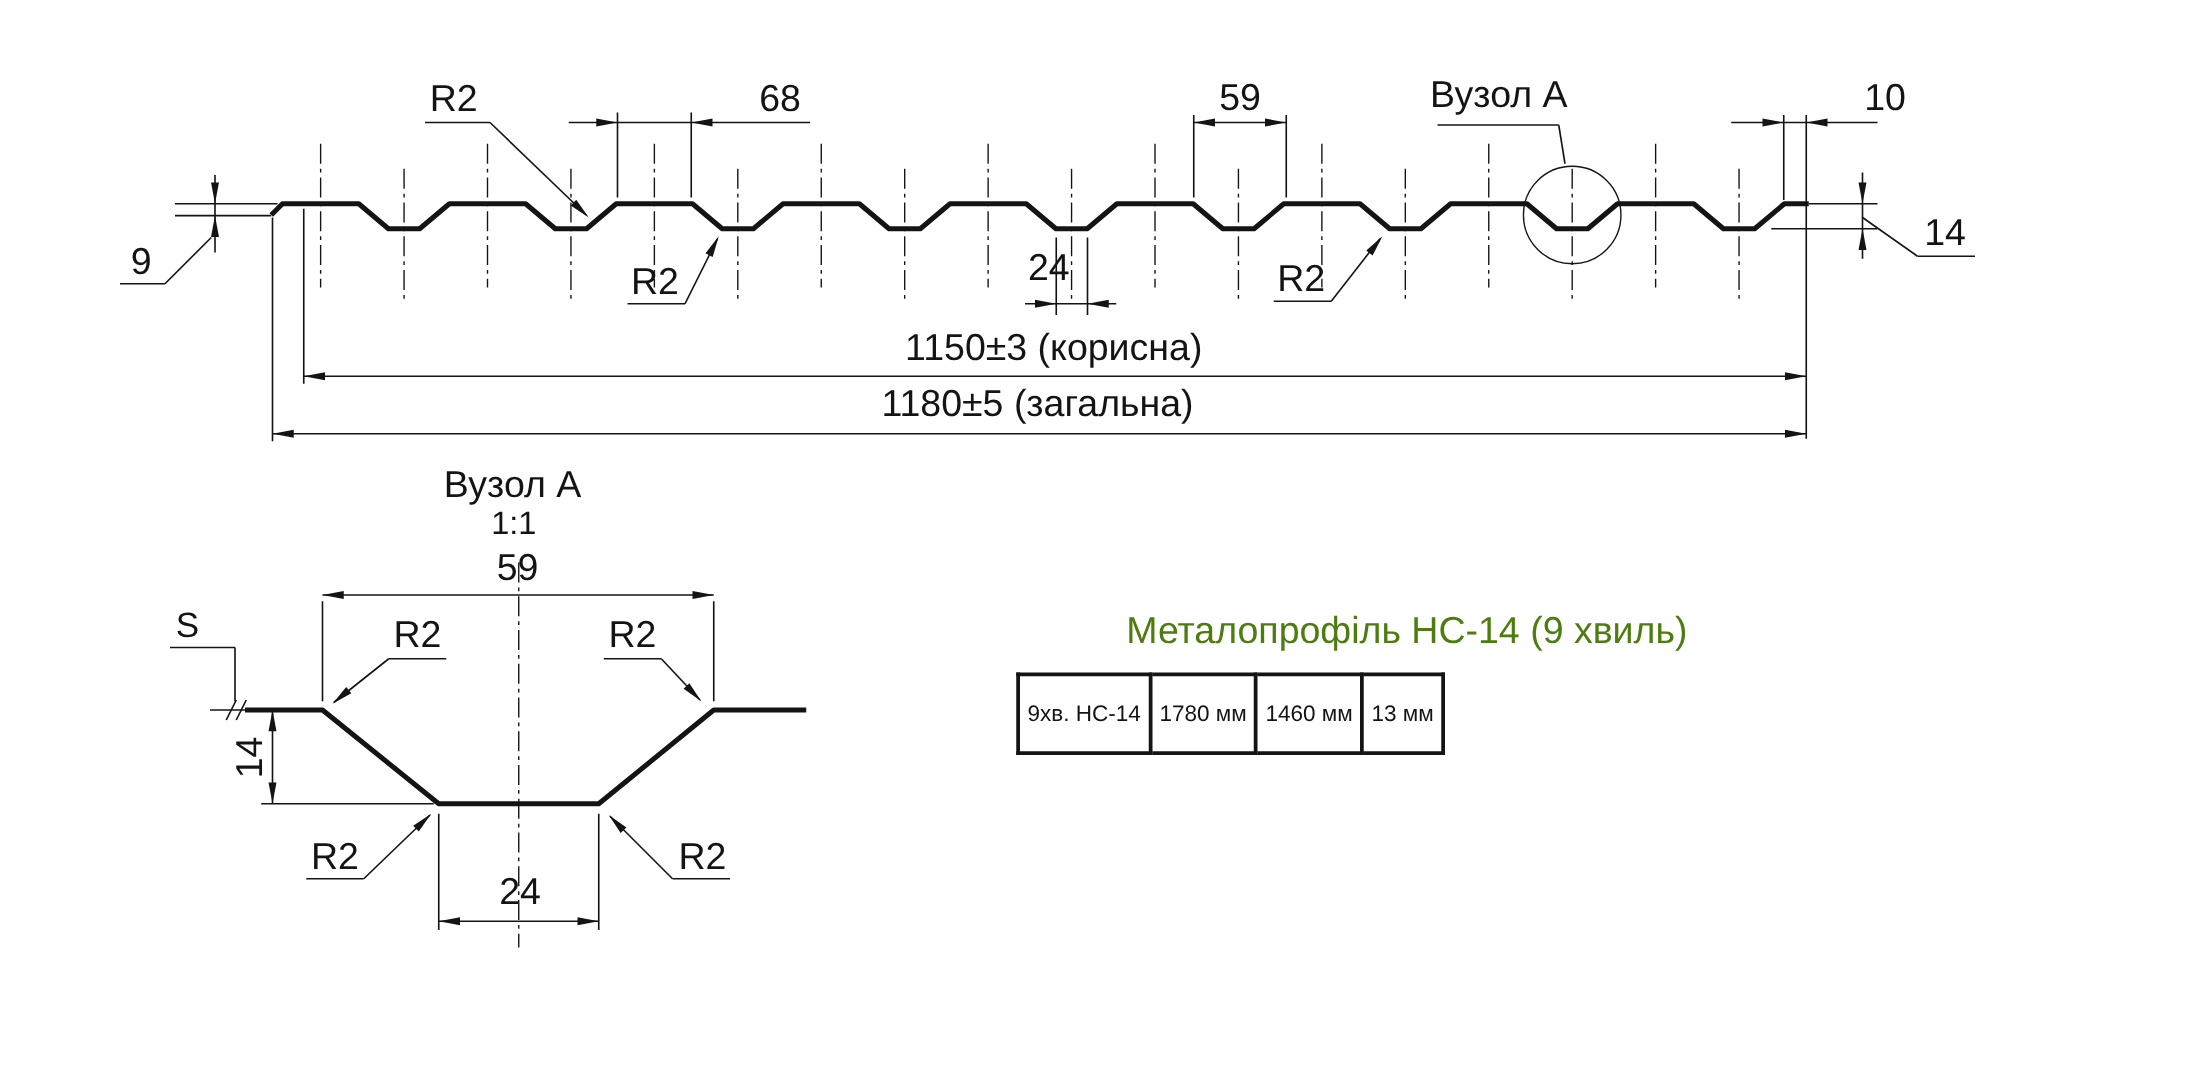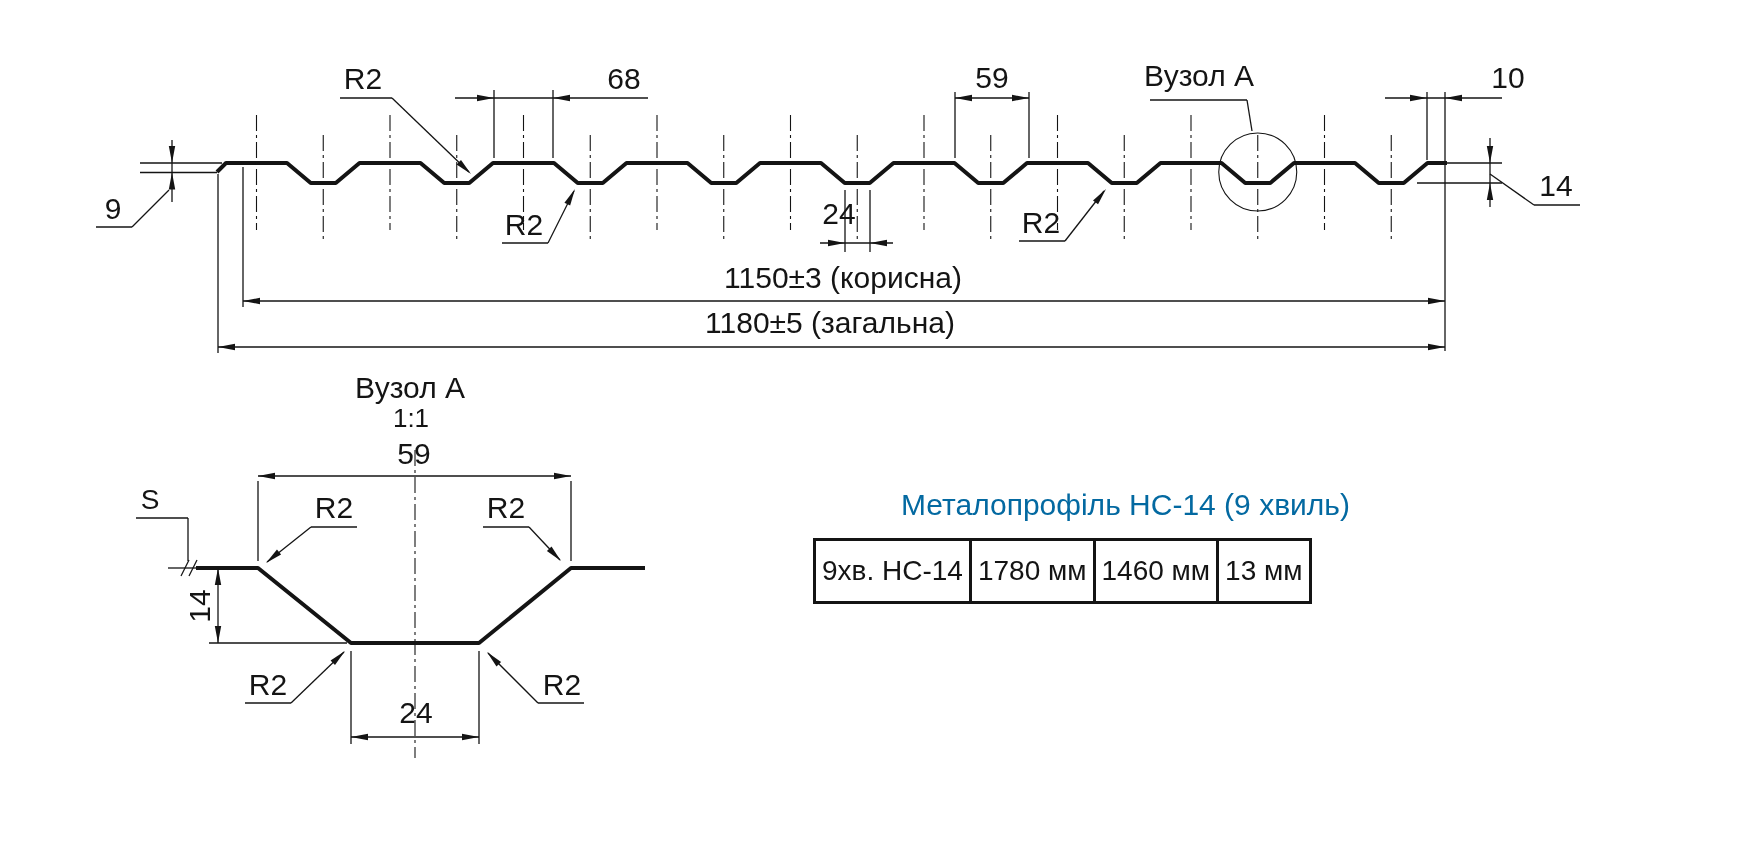--- a/index.html
+++ b/index.html
@@ -1,23 +1,23 @@
 <!DOCTYPE html>
 <html><head>
 <meta charset="utf-8">
 <style>
   html,body{margin:0;padding:0;background:#fff;}
   #stage{position:relative;width:1754px;height:856px;background:#ffffff;overflow:hidden;
          font-family:"Liberation Sans", sans-serif;color:#111;}
   svg text{font-family:"Liberation Sans", sans-serif;fill:#141414;}
   #spec-title{position:absolute;left:813px;top:488px;width:625px;text-align:center;
-              font-size:30px;color:#0369a1;}
+              font-size:30px;color:#4d7c0f;}
   #spec-table{position:absolute;left:813px;top:538px;border-collapse:collapse;}
   #spec-table td{border:3px solid #141414;text-align:center;vertical-align:middle;
-                 font-size:28px;color:#141414;padding:0 6px;}
+                 font-size:18px;color:#141414;padding:0 6px;}
   #spec-table tr.hdr td{height:56px;font-size:21px;}
   #spec-table tr.val td{height:60px;}
   .c0{width:140px}.c1{width:166px}.c2{width:151px}.c3{width:116px}
 </style>
 </head>
 <body>
 
 <div id="stage">
   <svg id="drawing" width="1754" height="856" viewBox="0 0 1754 856">
       <path d="M 217 172 L 226 163 L 287 163 L 310.75 183 L 335.75 183 L 359.5 163 L 420.5 163 L 444.25 183 L 469.25 183 L 493 163 L 554 163 L 577.75 183 L 602.75 183 L 626.5 163 L 687.5 163 L 711.25 183 L 736.25 183 L 760 163 L 821 163 L 844.75 183 L 869.75 183 L 893.5 163 L 954.5 163 L 978.25 183 L 1003.25 183 L 1027 163 L 1088 163 L 1111.75 183 L 1136.75 183 L 1160.5 163 L 1221.5 163 L 1245.25 183 L 1270.25 183 L 1294 163 L 1355 163 L 1378.75 183 L 1403.75 183 L 1427.5 163 L 1447 163" fill="none" stroke="#141414" stroke-width="4" stroke-linejoin="round"></path>

